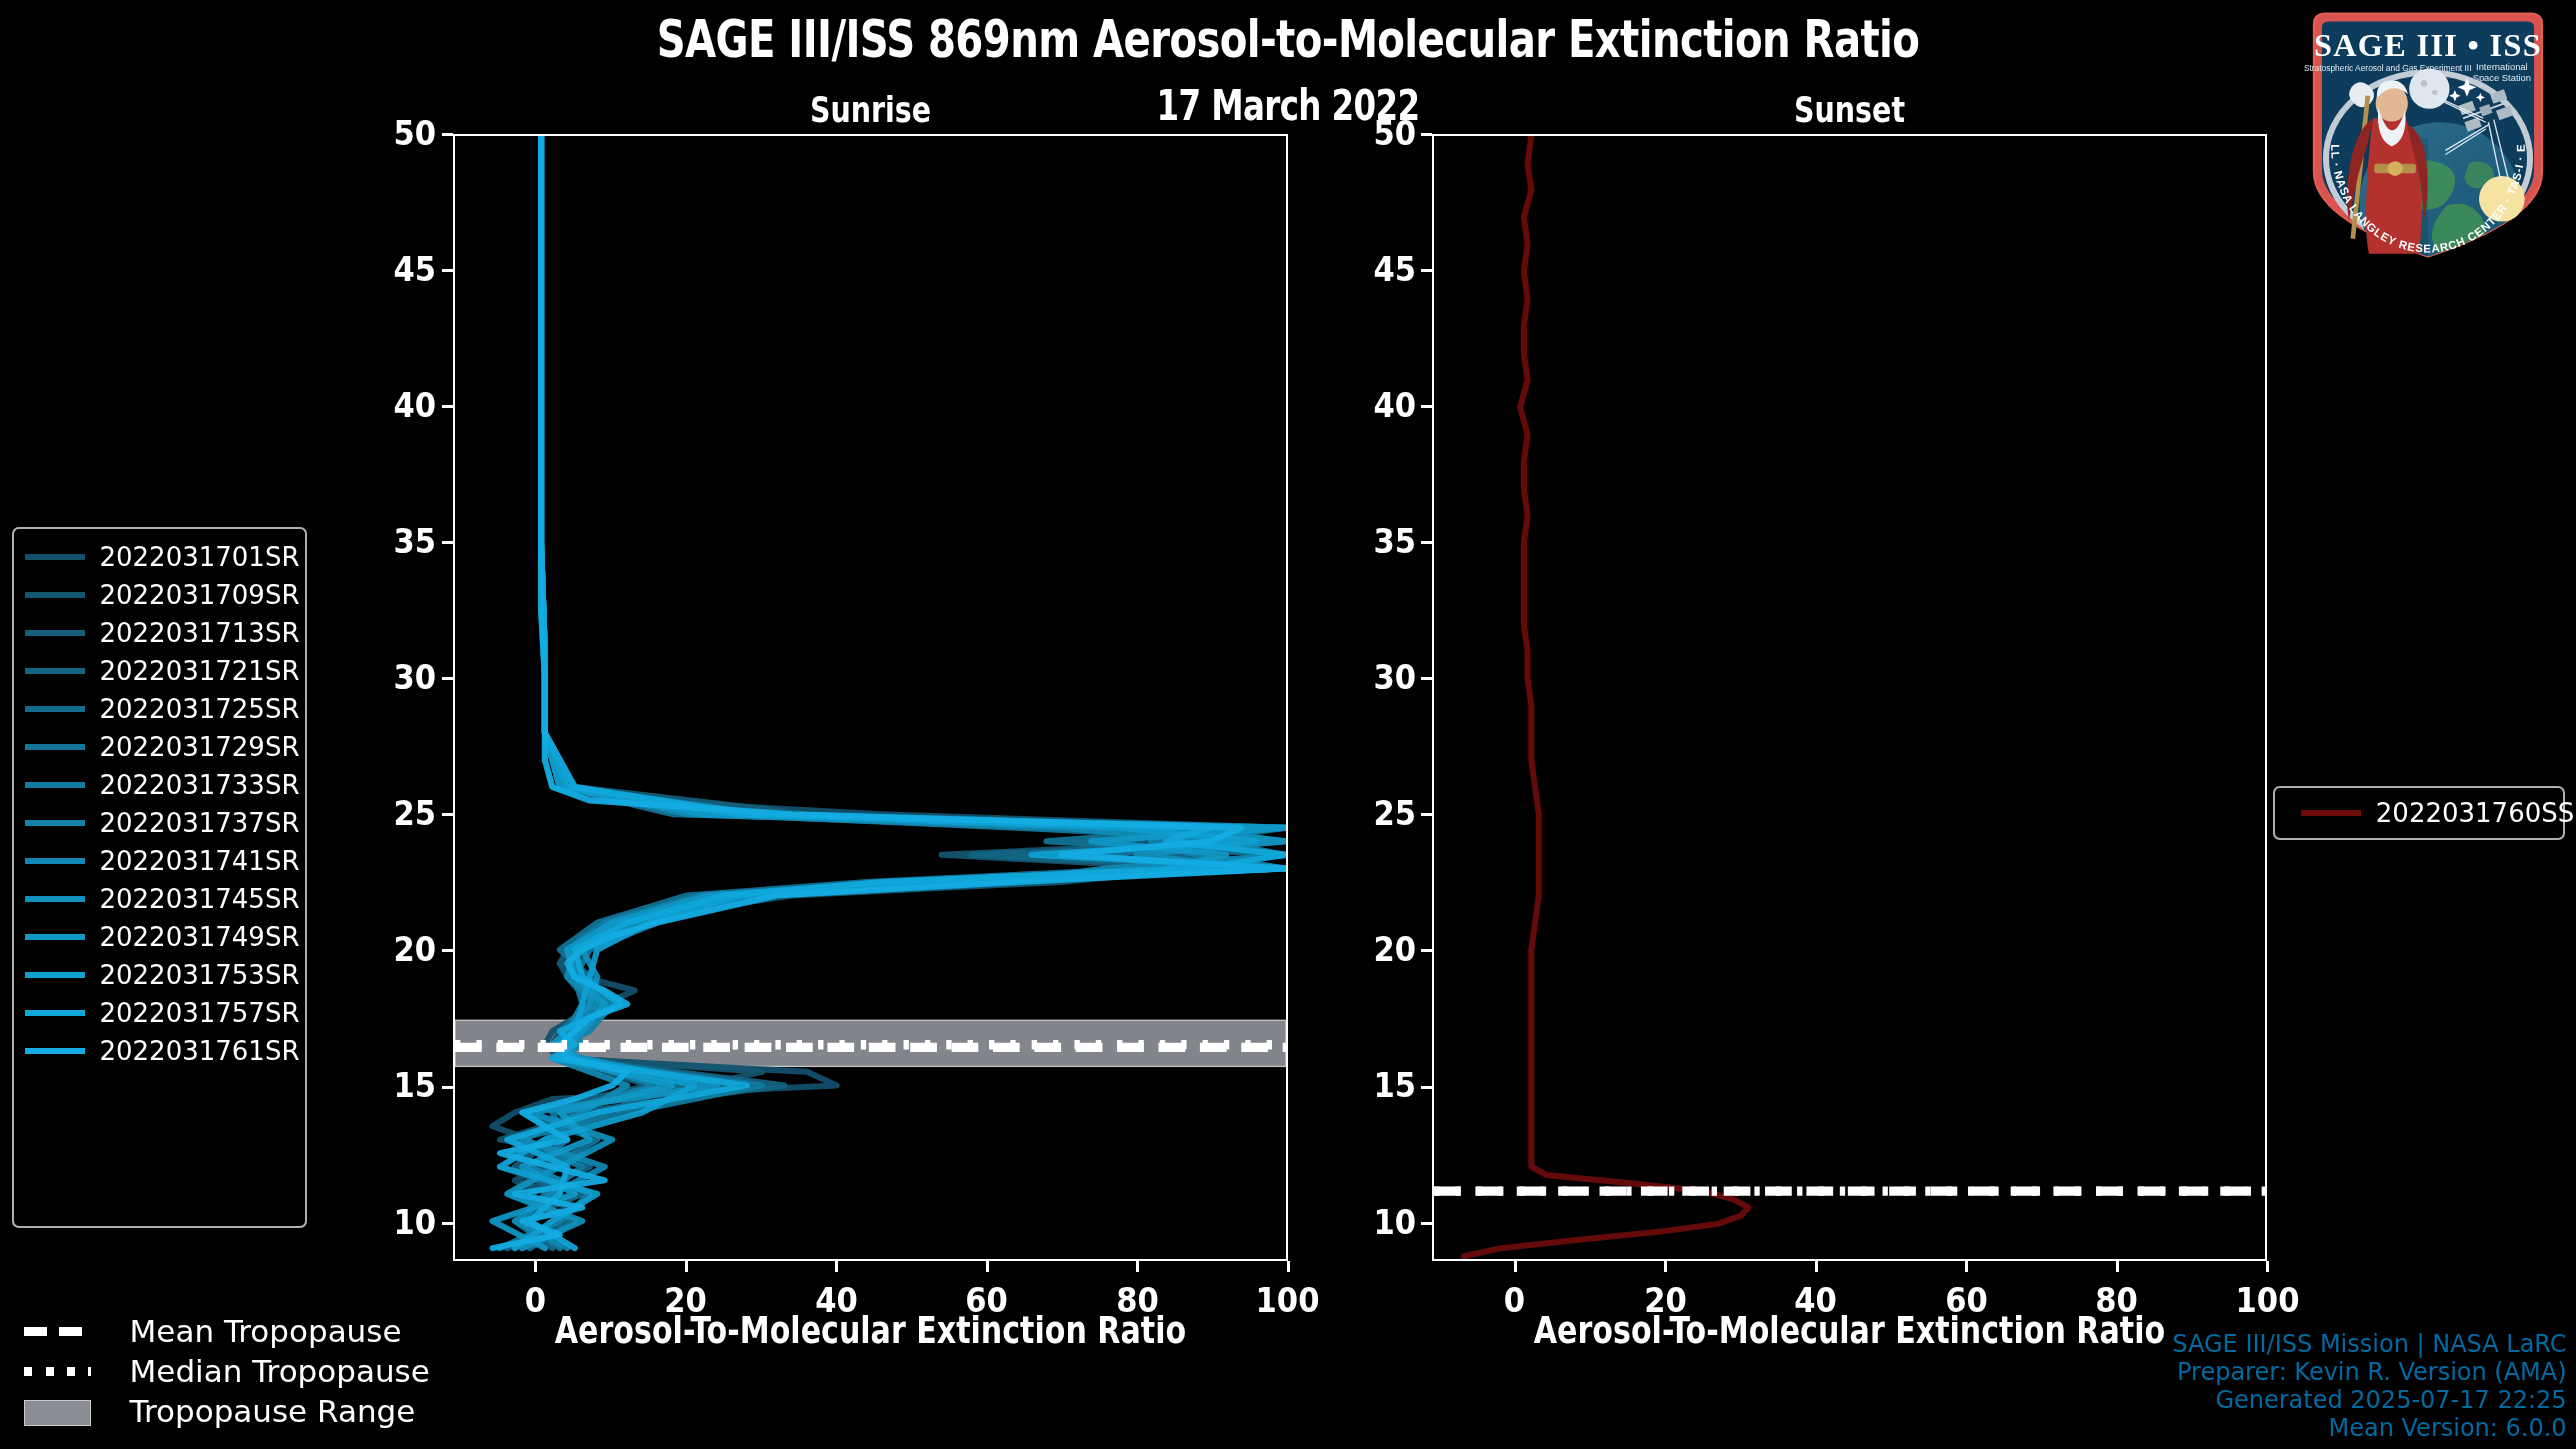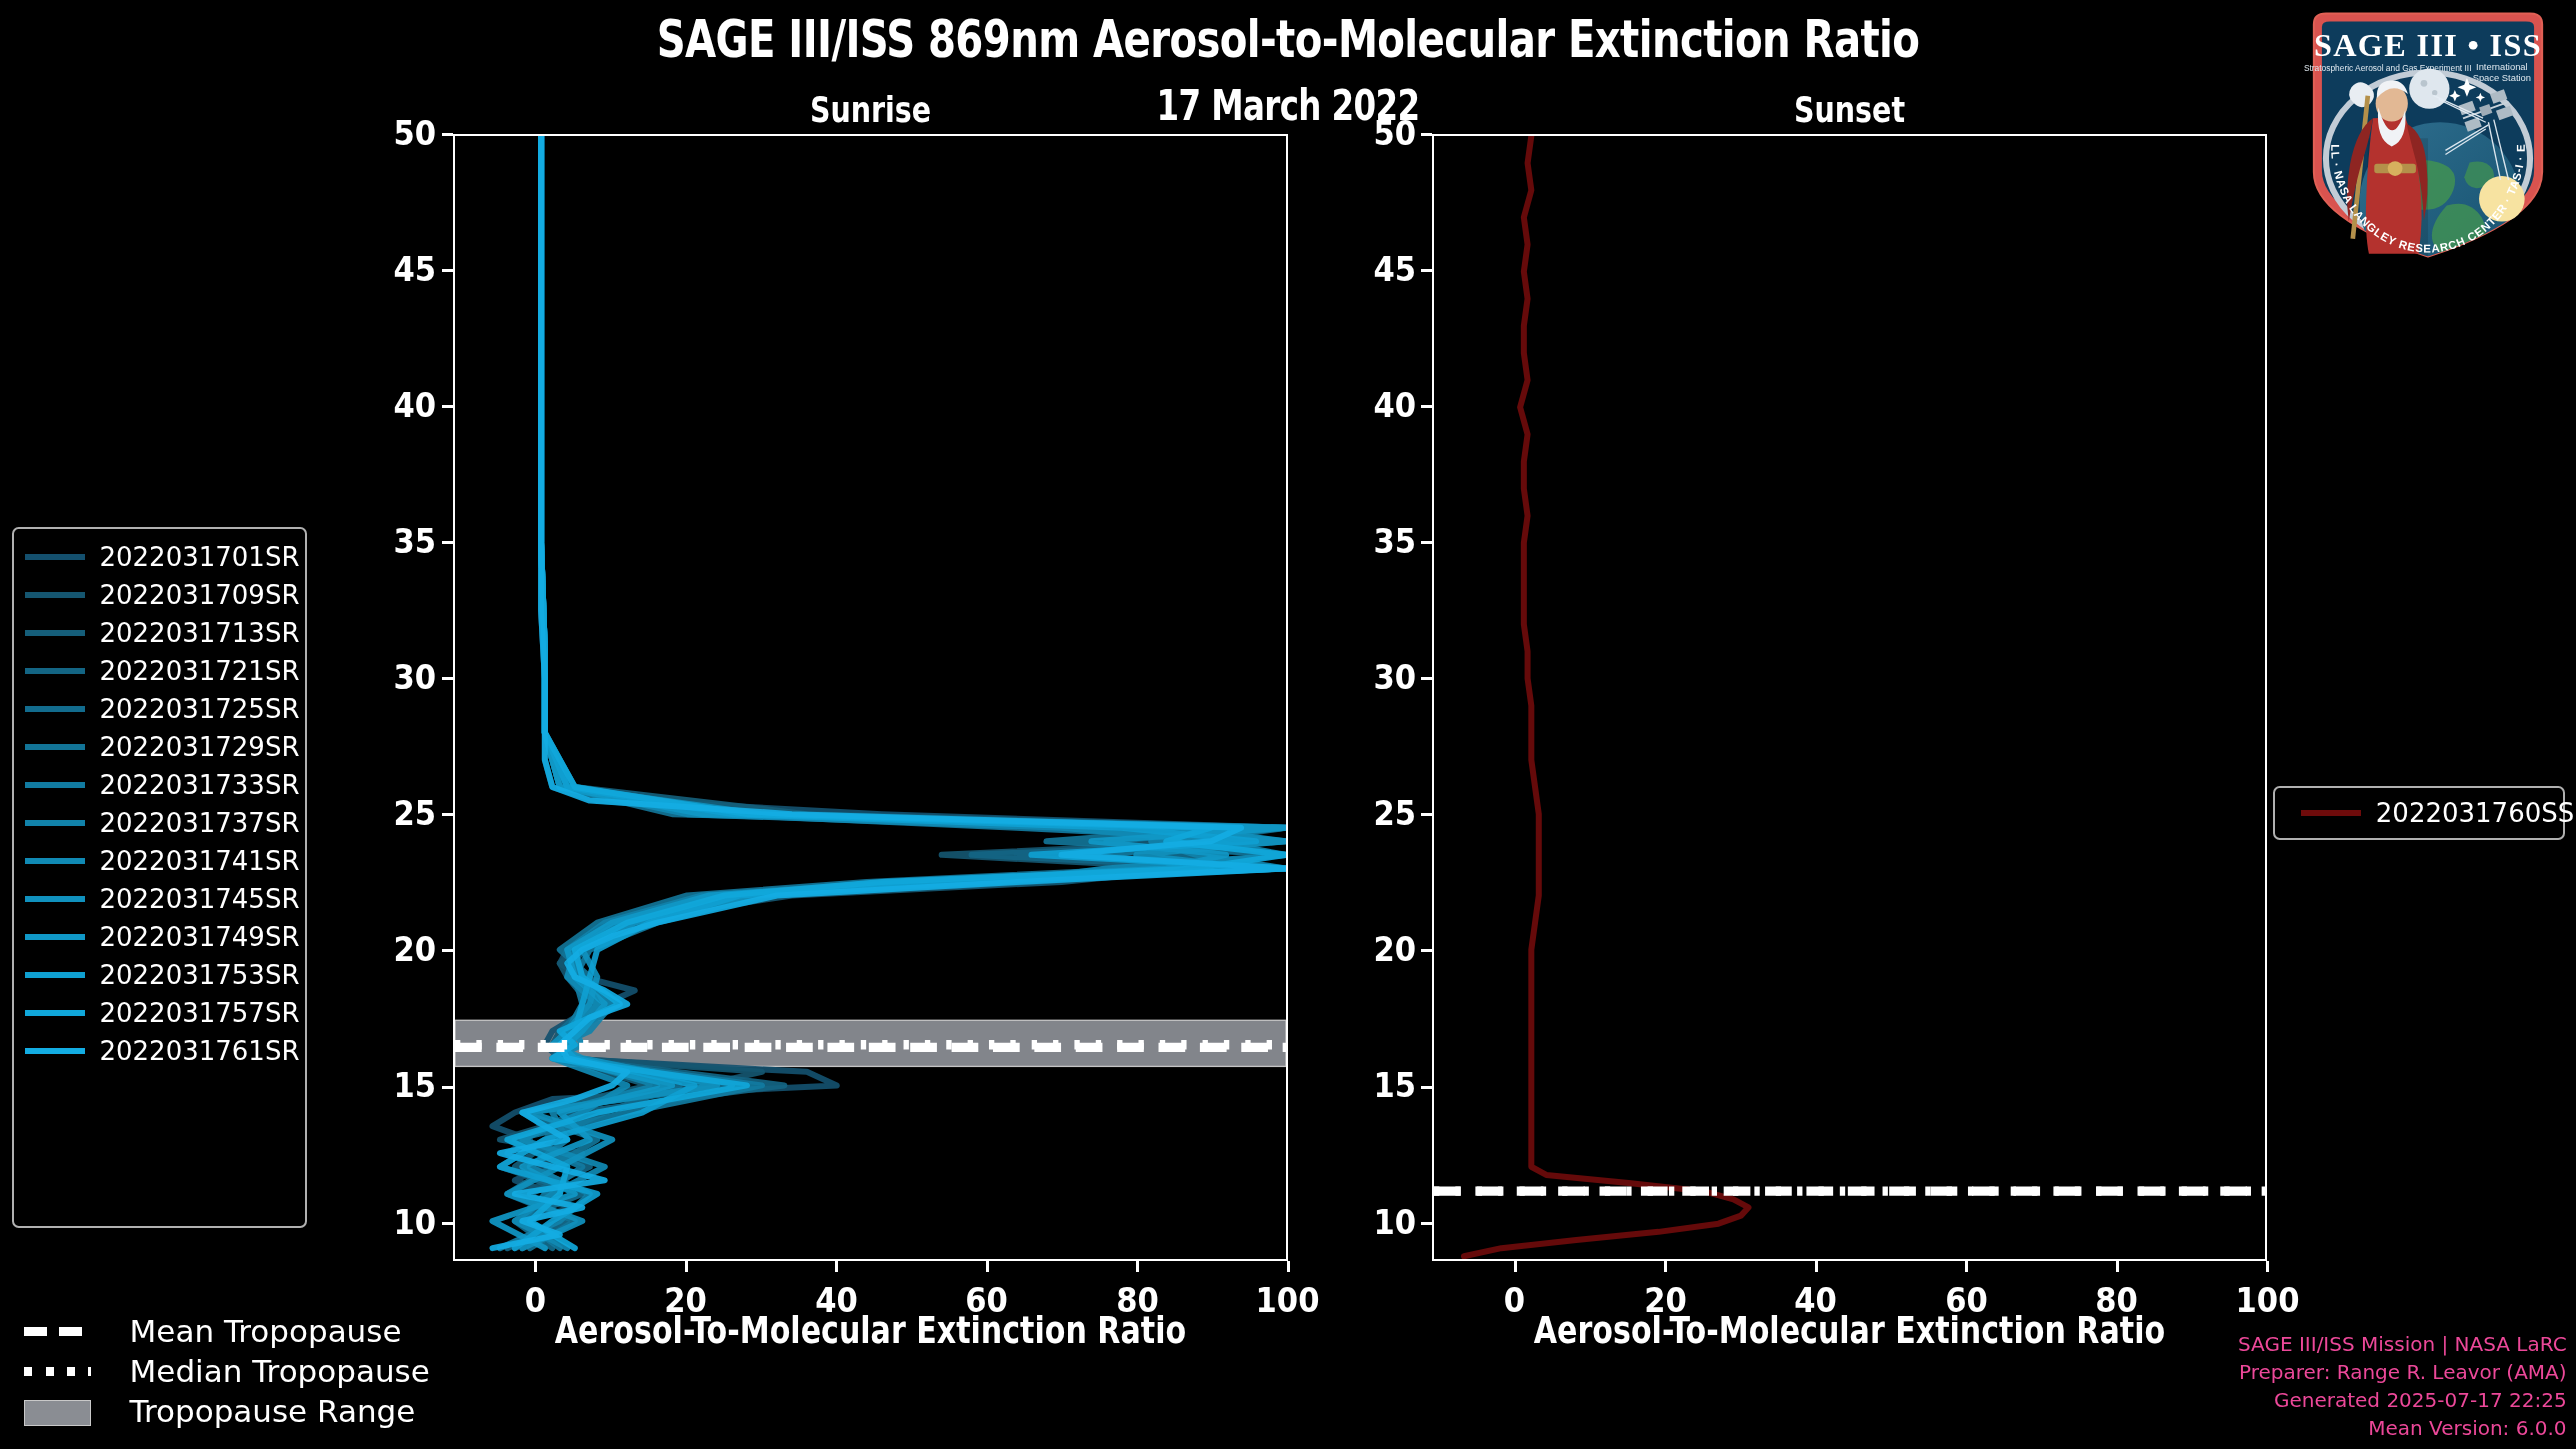--- a/index.html
+++ b/index.html
@@ -91,21 +91,21 @@
   }
   .dotkey{
     background:repeating-linear-gradient(90deg,#fff 0 8px,transparent 8px 21.5px);
     height:8.7px;margin-top:3.4px;
   }
   .rangekey{background:#8a8d93;border:1.3px solid #c9c9c9;height:24px;margin-top:-4px;}
 
   
   #credits{
     position:absolute;right:9.4px;bottom:6.7px;text-align:right;
-    color:#ec4899;font-size:20px;line-height:28px;white-space:nowrap;
+    color:#0369a1;font-size:24px;line-height:28px;white-space:nowrap;
   }
 
   
   #logo{position:absolute;right:6.7px;top:4px;width:282px;height:262px;}
 </style>
 </head>
 <body>
 
 <div id="logo">
   <svg viewBox="0 0 420 390" width="282" height="262">
@@ -375,17 +375,17 @@
   <div class="tp-row">
     <div class="tp-key">
         <div class="rangekey"></div>
       </div>
     <div class="tp-text">Tropopause Range</div>
   </div>
 </div>
 
 <div id="credits">
   <div>SAGE III/ISS Mission | NASA LaRC</div>
-  <div>Preparer: Range R. Leavor (AMA)</div>
+  <div>Preparer: Kevin R. Version (AMA)</div>
   <div>Generated 2025-07-17 22:25</div>
   <div>Mean Version: 6.0.0</div>
 </div>
 
 
 </body></html>

